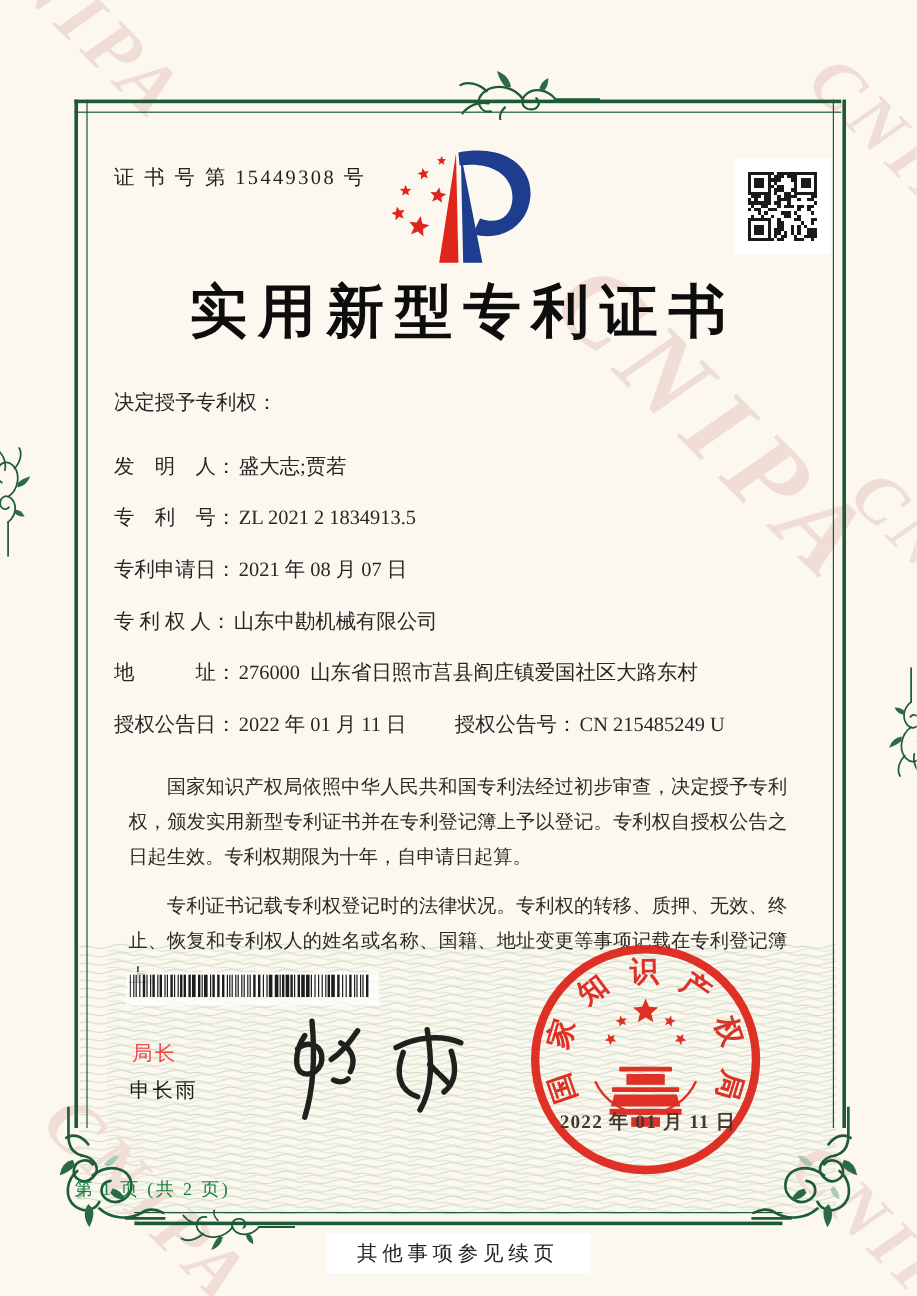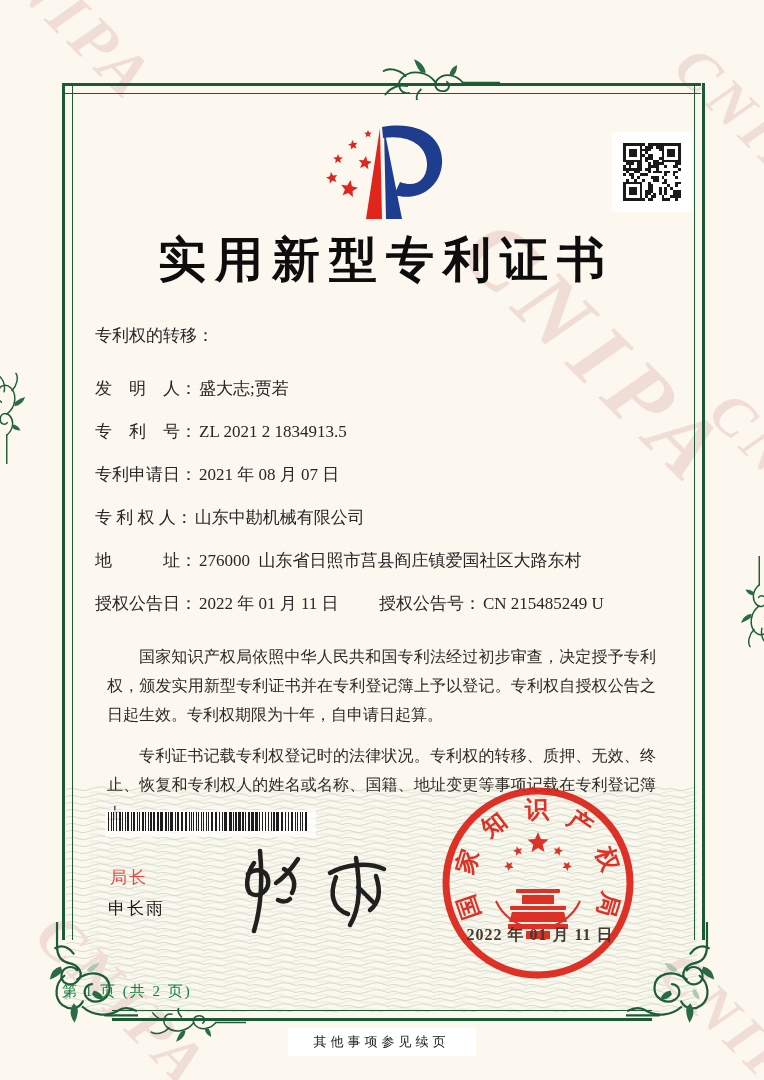--- a/index.html
+++ b/index.html
@@ -50,21 +50,21 @@
   .signer-name{left:108px;top:897px;font-size:17px;color:#1c1c1c;letter-spacing:2px;z-index:3;}
   .sig{left:218px;top:843px;z-index:3;}
 
   .seal{left:438px;top:783px;z-index:4;opacity:.93;}
   .sealdate{left:455px;top:925px;width:170px;text-align:center;font-size:16px;
             color:#46382e;letter-spacing:1px;z-index:5;font-weight:bold;}
 
   .pageinfo{left:62px;top:982px;width:639px;text-align:left;font-size:15px;
             color:#15803d;letter-spacing:2px;z-index:3;}
   .note{left:62px;top:1028px;width:639px;text-align:center;z-index:3;}
-  .note span{display:inline-block;background:#ffffff;padding:5px 26px;font-size:13px;
+  .note span{display:inline-block;background:#ffffff;padding:5px 26px;font-size:17px;
              color:#222;letter-spacing:4px;}
 </style>
 </head>
 <body>
 
 <div class="page">
 
   <svg class="abs band" width="631" height="226" viewBox="0 0 631 226">
     <defs>
       <pattern id="waves" width="46" height="7" patternUnits="userSpaceOnUse">
@@ -138,20 +138,21 @@
   <svg class="abs flo" style="left:-34px;top:398px;transform:rotate(90deg);" width="92" height="40">
       <use href="#flo-h"></use>
     </svg>
   <svg class="abs flo" style="left:708px;top:582px;transform:rotate(-90deg);" width="92" height="40">
       <use href="#flo-h"></use>
     </svg>
   <svg class="abs flo" style="left:150px;top:1008px;transform:scaleY(-1);" width="96" height="40">
       <use href="#flo-h"></use>
     </svg>
 
+  <div class="abs certno">证 书 号 第 15449308 号</div>
 
   <svg class="abs" style="left:320px;top:122px;z-index:3;" width="140" height="105" viewBox="0 0 140 105">
     <g id="logo-stars">
         <polygon points="48.0,8.0 49.1,10.5 51.8,10.8 49.7,12.6 50.4,15.2 48.0,13.8 45.6,15.2 46.3,12.6 44.2,10.8 46.9,10.5" fill="#e0251c"></polygon>
         <polygon points="32.1,18.1 34.0,21.0 37.4,20.7 35.2,23.3 36.6,26.5 33.4,25.2 30.8,27.5 31.0,24.1 28.0,22.3 31.4,21.4" fill="#e0251c"></polygon>
         <polygon points="46.0,34.1 47.2,38.7 51.9,39.8 47.8,42.4 48.3,47.2 44.6,44.1 40.1,46.0 41.9,41.5 38.7,37.9 43.5,38.2" fill="#e0251c"></polygon>
         <polygon points="18.0,32.0 19.3,35.2 22.8,35.5 20.1,37.7 20.9,41.0 18.0,39.3 15.1,41.0 15.9,37.7 13.2,35.5 16.7,35.2" fill="#e0251c"></polygon>
         <polygon points="10.8,50.1 13.1,53.5 17.2,53.0 14.7,56.3 16.5,60.0 12.6,58.6 9.6,61.5 9.7,57.4 6.0,55.4 10.0,54.2" fill="#e0251c"></polygon>
         <polygon points="30.6,58.1 31.9,64.2 37.9,65.7 32.6,68.9 32.9,75.1 28.3,71.0 22.5,73.3 25.0,67.6 21.1,62.8 27.2,63.4" fill="#e0251c"></polygon>
       </g>
@@ -398,21 +399,21 @@
         <rect x="18" y="24" width="1" height="1"></rect>
         <rect x="19" y="24" width="1" height="1"></rect>
         <rect x="20" y="24" width="1" height="1"></rect>
         <rect x="23" y="24" width="1" height="1"></rect>
       </g>
   </svg>
 
   <div class="abs title">实用新型专利证书</div>
 
   <div class="abs fields">
-    <div class="frow gap"><span class="flabel">专利权的转移：</span></div>
+    <div class="frow gap"><span class="flabel">决定授予专利权：</span></div>
     <div class="frow"><span class="flabel">发　明　人：</span><span class="fvalue">盛大志;贾若</span></div>
     <div class="frow"><span class="flabel">专　利　号：</span><span class="fvalue">ZL 2021 2 1834913.5</span></div>
     <div class="frow"><span class="flabel">专利申请日：</span><span class="fvalue">2021 年 08 月 07 日</span></div>
     <div class="frow"><span class="flabel">专 利 权 人：</span><span class="fvalue">山东中勘机械有限公司</span></div>
     <div class="frow"><span class="flabel">地　　　址：</span><span class="fvalue">276000  山东省日照市莒县阎庄镇爱国社区大路东村</span></div>
     <div class="frow grantrow">
       <span class="flabel">授权公告日：</span><span class="fvalue">2022 年 01 月 11 日</span>
       <span class="grant2"><span class="flabel">授权公告号：</span><span class="fvalue">CN 215485249 U</span></span>
     </div>
   </div>

